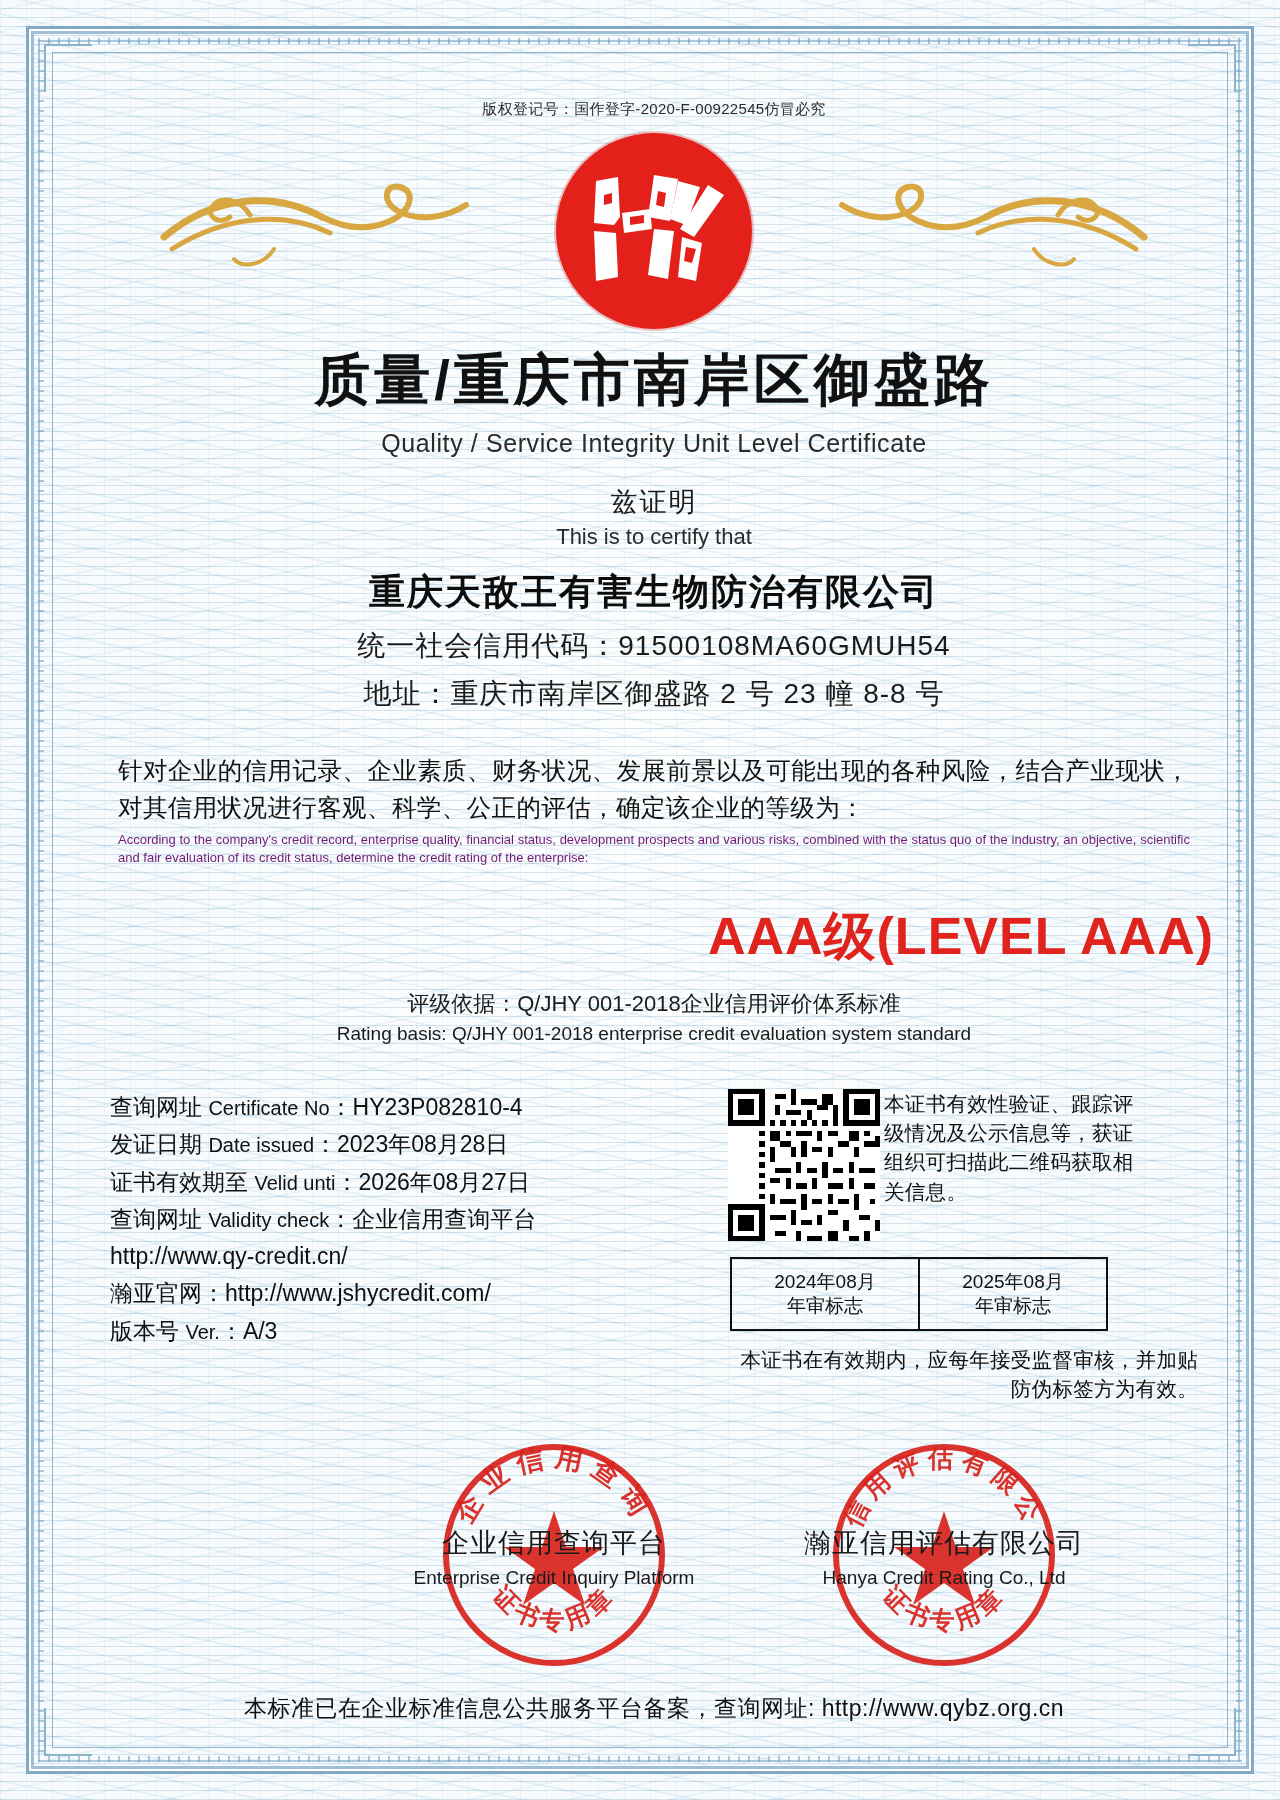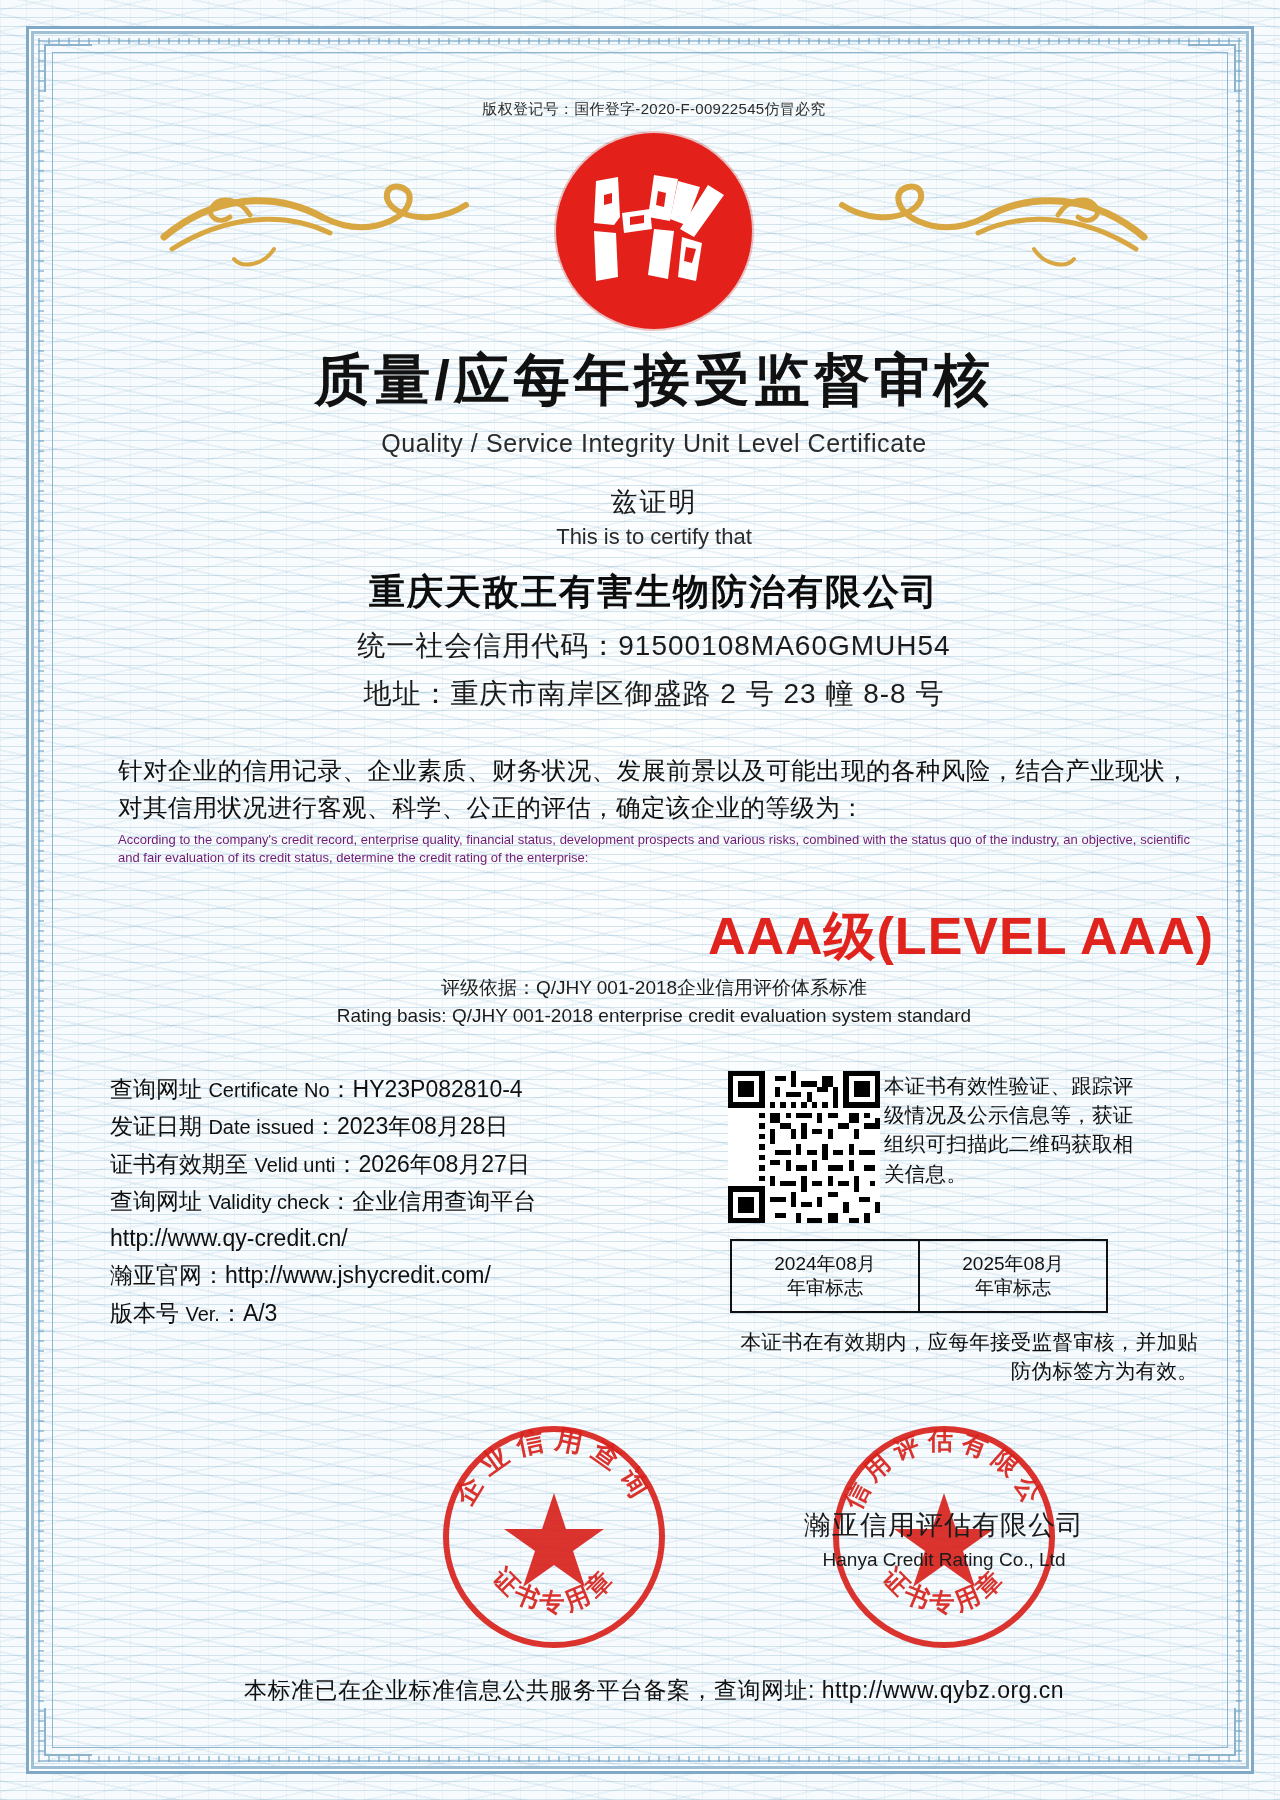--- a/index.html
+++ b/index.html
@@ -197,22 +197,22 @@
 
   .level-text {
     margin-top: 34px;
     font-size: 52px;
     font-weight: bold;
     color: #e0231c;
     letter-spacing: 1px;
     text-align: right;
   }
   .basis-cn {
-    margin-top: 3px;
-    font-size: 19px;
+    margin-top: 17px;
+    font-size: 22px;
     color: #1b1b1b;
   }
   .basis-en {
     margin-top: 4px;
     font-size: 19px;
     color: #1b1b1b;
   }
 
   
   .info-row {
@@ -400,21 +400,21 @@
           <g fill="#e3211a">
             <polygon points="30,44 38,42 38,52 30,54"></polygon>
             <polygon points="84,40 92,42 90,56 82,54"></polygon>
             <polygon points="112,96 122,98 118,112 110,110"></polygon>
             <polygon points="56,66 70,64 70,72 56,74"></polygon>
           </g>
         </svg>
       </div>
     </div>
 
-    <div class="title-cn">质量/应每年接受监督审核</div>
+    <div class="title-cn">质量/重庆市南岸区御盛路</div>
     <div class="title-en">Quality / Service Integrity Unit Level Certificate</div>
 
     <div class="certify-cn">兹证明</div>
     <div class="certify-en">This is to certify that</div>
 
     <div class="company-name">重庆天敌王有害生物防治有限公司</div>
     <div class="company-line">统一社会信用代码：91500108MA60GMUH54</div>
     <div class="company-line">地址：重庆市南岸区御盛路 2 号 23 幢 8-8 号</div>
 
     <div class="para-block">
@@ -590,20 +590,24 @@
             <circle cx="118" cy="118" r="108" fill="none" stroke="#d8221c" stroke-width="6" opacity="0.92"></circle>
             <polygon fill="#d8221c" opacity="0.92" points="118,74 130,110 168,110 137,132 149,168 118,146 87,168 99,132 68,110 106,110"></polygon>
             <text font-family="'Liberation Sans', sans-serif" font-size="27" font-weight="bold" fill="#d8221c" opacity="0.92" letter-spacing="9">
               <textPath href="#arcLeft" startOffset="50%" text-anchor="middle">企业信用查询</textPath>
             </text>
             <text font-family="'Liberation Sans', sans-serif" font-size="25" font-weight="bold" fill="#d8221c" opacity="0.92" letter-spacing="4">
               <textPath href="#arcLeftBottom" startOffset="50%" text-anchor="middle">证书专用章</textPath>
             </text>
           </svg>
         </div>
+        <div class="seal-caption">
+          <div class="seal-cn">企业信用查询平台</div>
+          <div class="seal-en">Enterprise Credit Inquiry Platform</div>
+        </div>
       </div>
 
       <div class="seal right">
         <div class="seal-ring">
           <svg class="ring-svg" viewBox="0 0 236 236" width="236" height="236" aria-hidden="true">
             <defs>
               <path id="arcRight" d="M 30 118 A 88 88 0 0 1 206 118"></path>
               <path id="arcRightBottom" d="M 44 118 A 74 74 0 0 0 192 118"></path>
             </defs>
             <circle cx="118" cy="118" r="108" fill="none" stroke="#d8221c" stroke-width="6" opacity="0.92"></circle>

